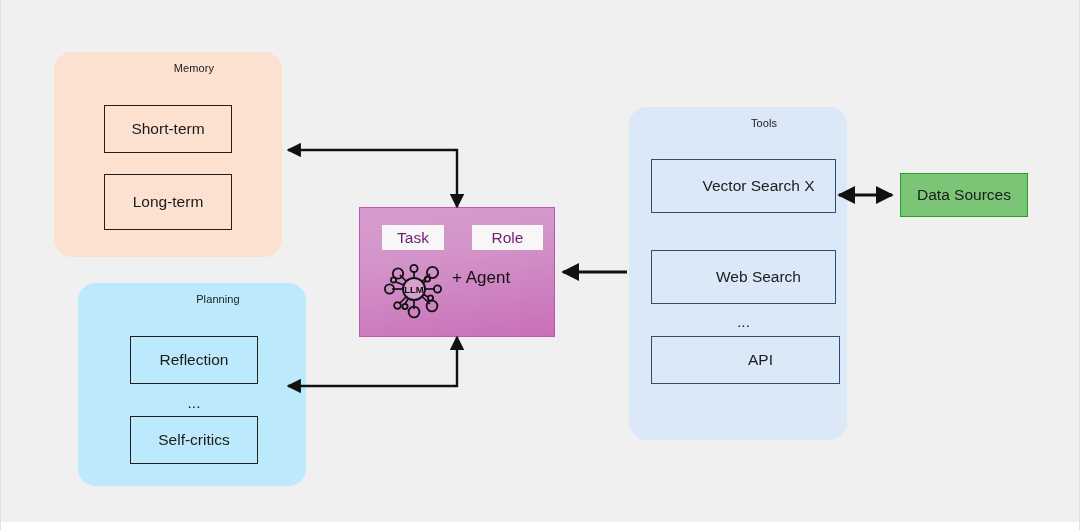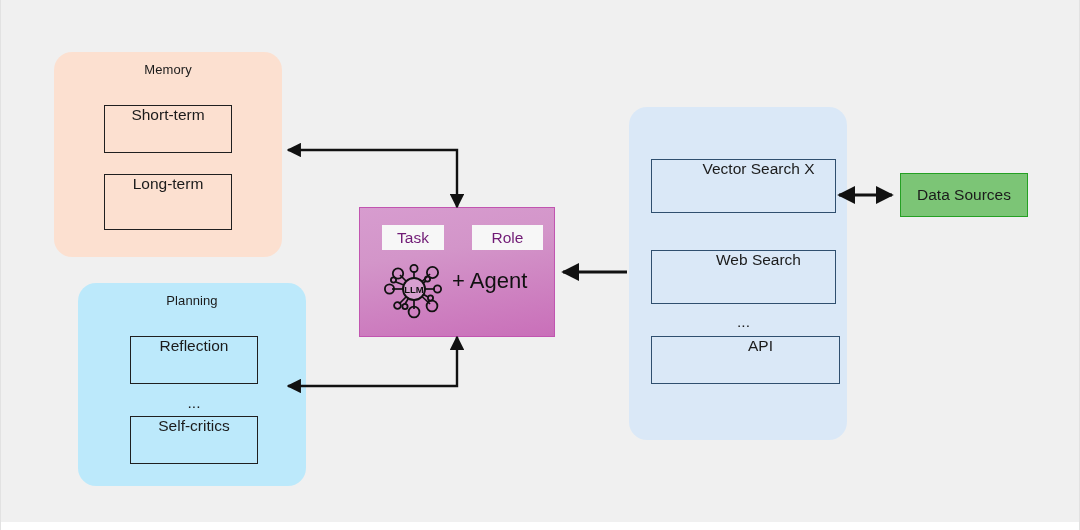--- a/index.html
+++ b/index.html
@@ -39,29 +39,31 @@
     position: absolute;
     border-radius: 18px;
     box-sizing: border-box;
   }
   .group-title {
     position: absolute;
     top: 10px;
     left: 0;
     width: 100%;
     text-align: center;
-    font-size: 13px;
+    font-size: 11px;
     color: #1b1b1b;
     letter-spacing: .1px;
+    padding-left: 26px;
   }
 
   .item-box {
     position: absolute;
     box-sizing: border-box;
     display: flex;
+    align-items: center;
     justify-content: center;
     font-size: 15.5px;
     color: #1b1b1b;
     background: transparent;
   }
   .item-box.dark-border { border: 1.6px solid #1f1f1f; }
   .item-box.blue-border { border: 1.6px solid #2f4f6f; padding-left: 30px; }
 
   .ellipsis {
     position: absolute;
@@ -134,21 +136,21 @@
   #agent-task { left: 22px; top: 17px; width: 62px; }
   #agent-role { left: 112px; top: 17px; width: 71px; }
   #llm-icon {
     position: absolute;
     left: 20px; top: 50px;
     width: 68px; height: 62px;
   }
   #agent-label {
     position: absolute;
     left: 92px; top: 60px;
-    font-size: 22px;
+    font-size: 17px;
     color: #111111;
     white-space: nowrap;
   }
 
   
   #connectors {
     position: absolute;
     left: 0; top: 0;
     width: 1080px; height: 530px;
     pointer-events: none;
@@ -174,20 +176,21 @@
     <div class="item-box dark-border" id="planning-reflection">
       <span>Reflection</span>
     </div>
     <div class="ellipsis" id="planning-ellipsis">...</div>
     <div class="item-box dark-border" id="planning-self">
       <span>Self-critics</span>
     </div>
   </div>
 
   <div class="group" id="tools-group">
+    <div class="group-title">Tools</div>
     <div class="item-box blue-border" id="tools-vector">
       <span>Vector Search X</span>
     </div>
     <div class="item-box blue-border" id="tools-web">
       <span>Web Search</span>
     </div>
     <div class="ellipsis" id="tools-ellip">...</div>
     <div class="item-box blue-border" id="tools-api">
       <span>API</span>
     </div>

